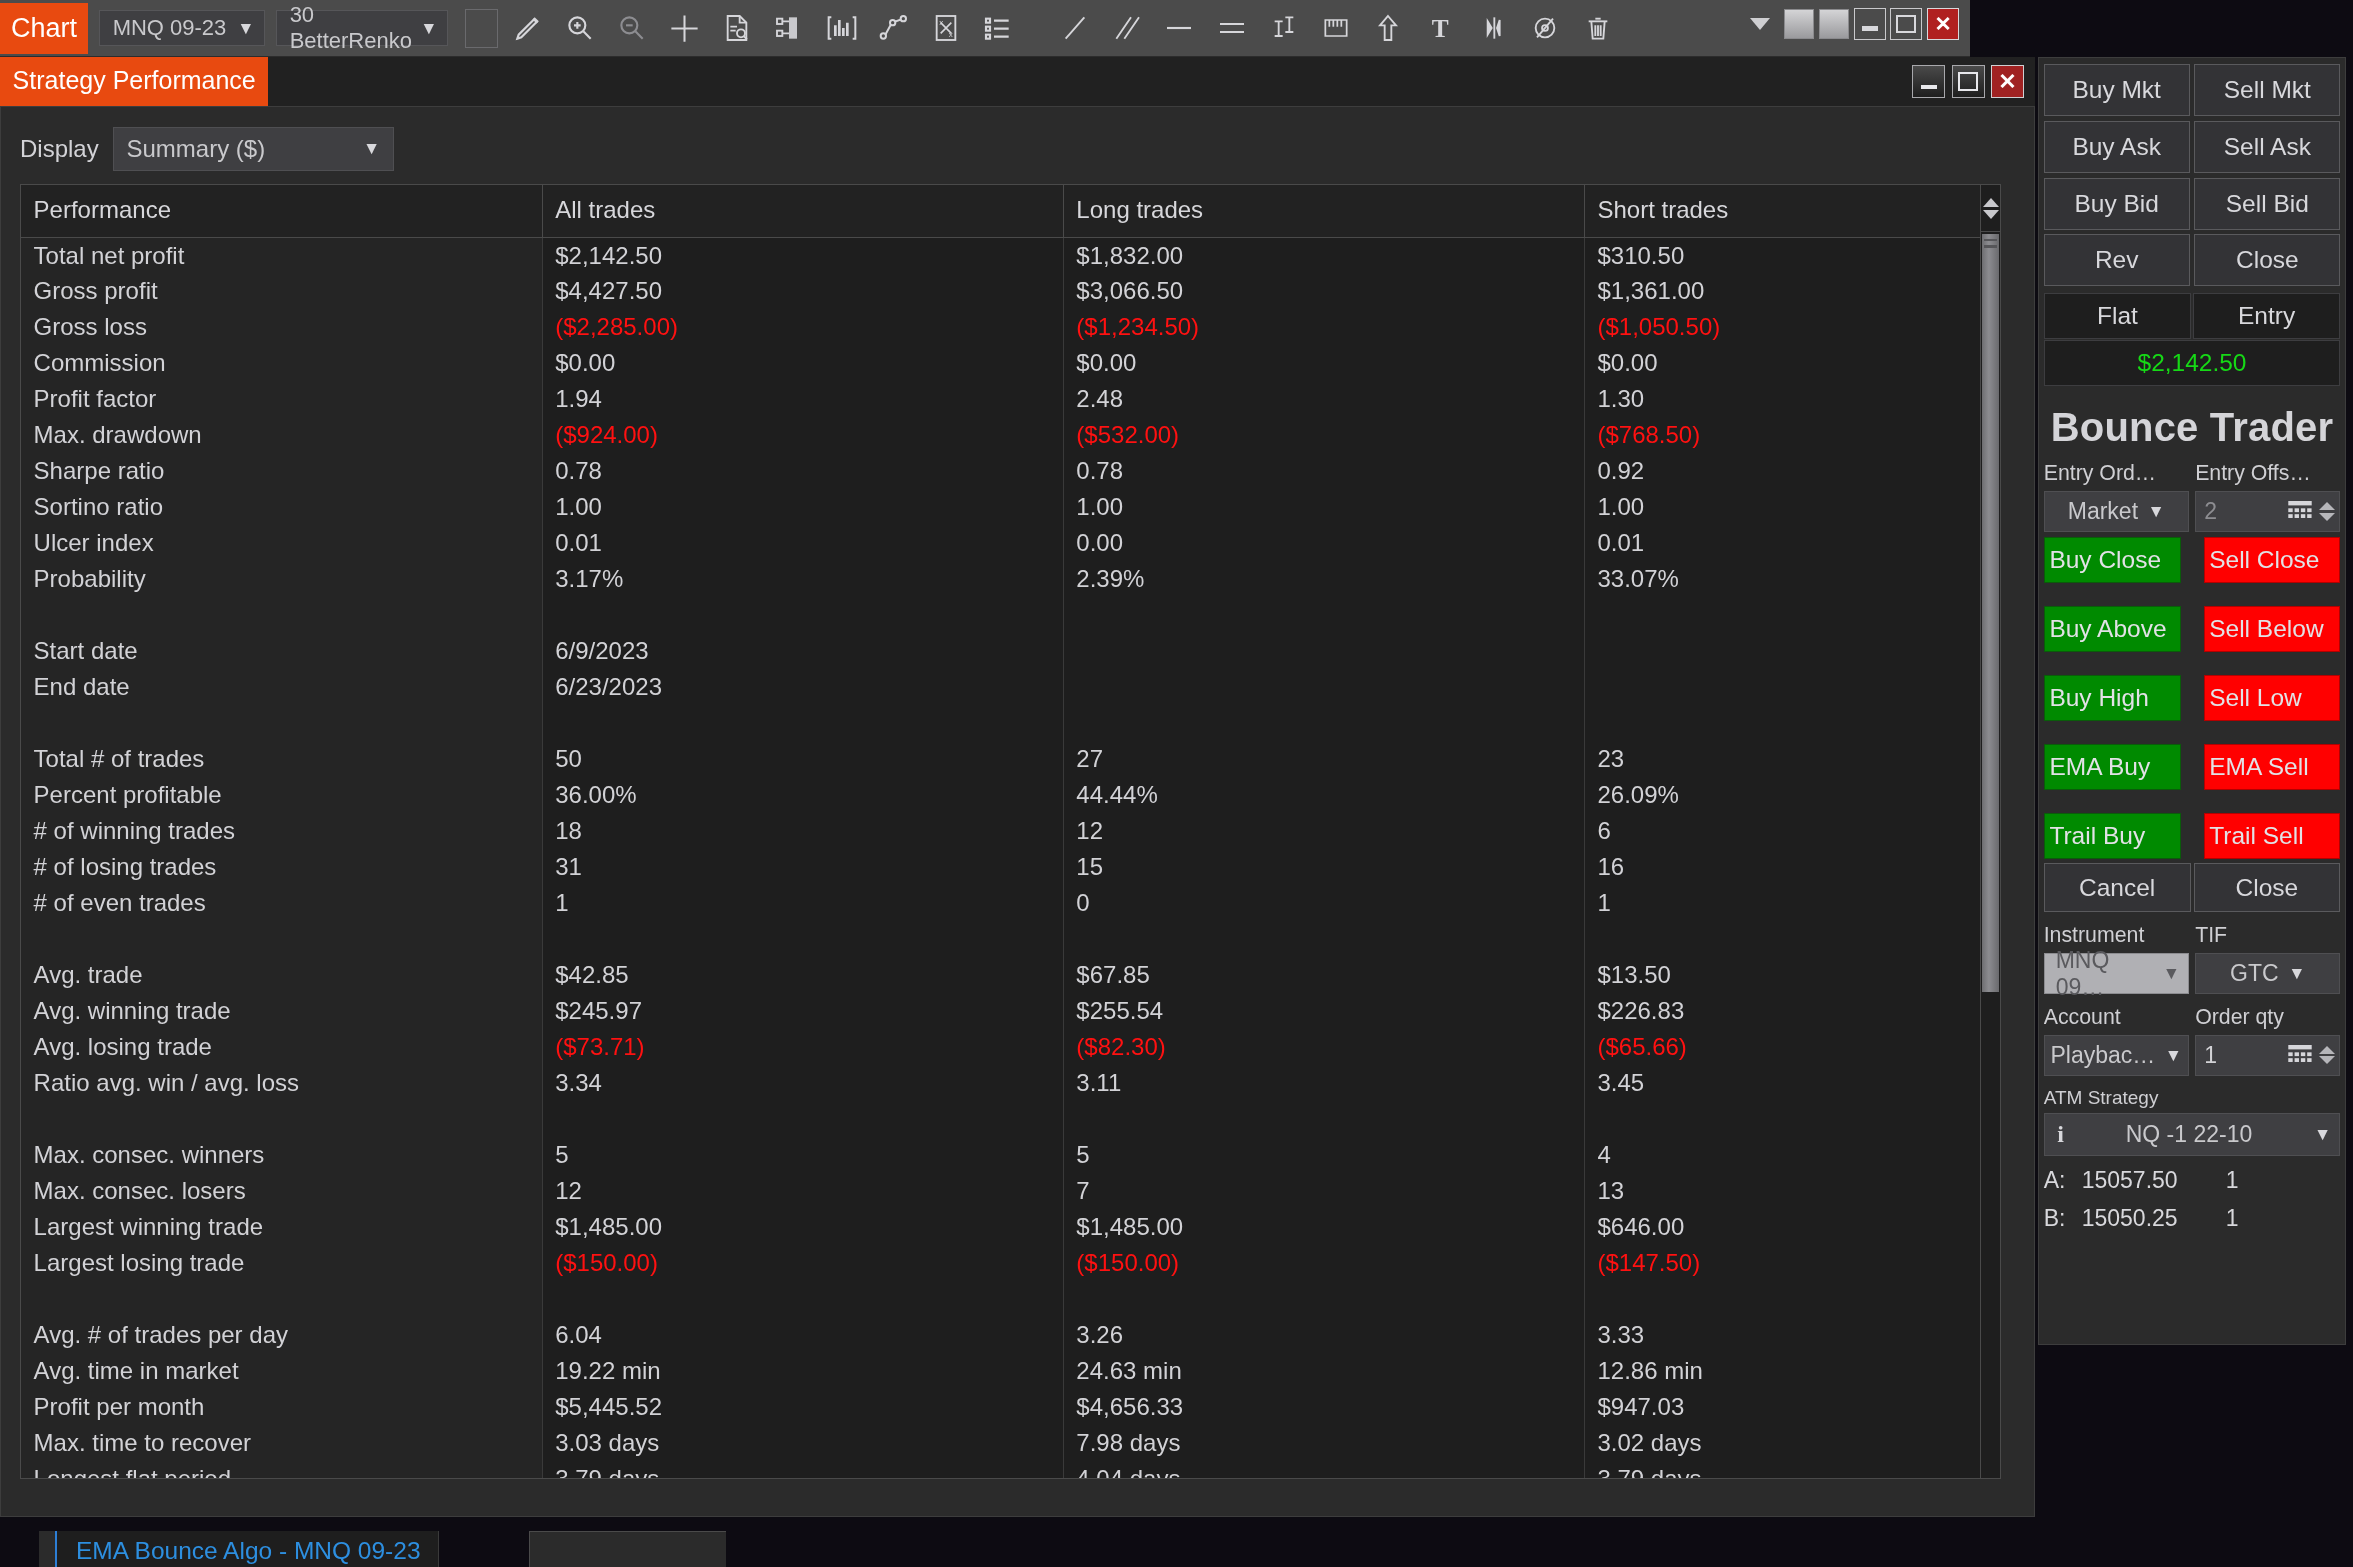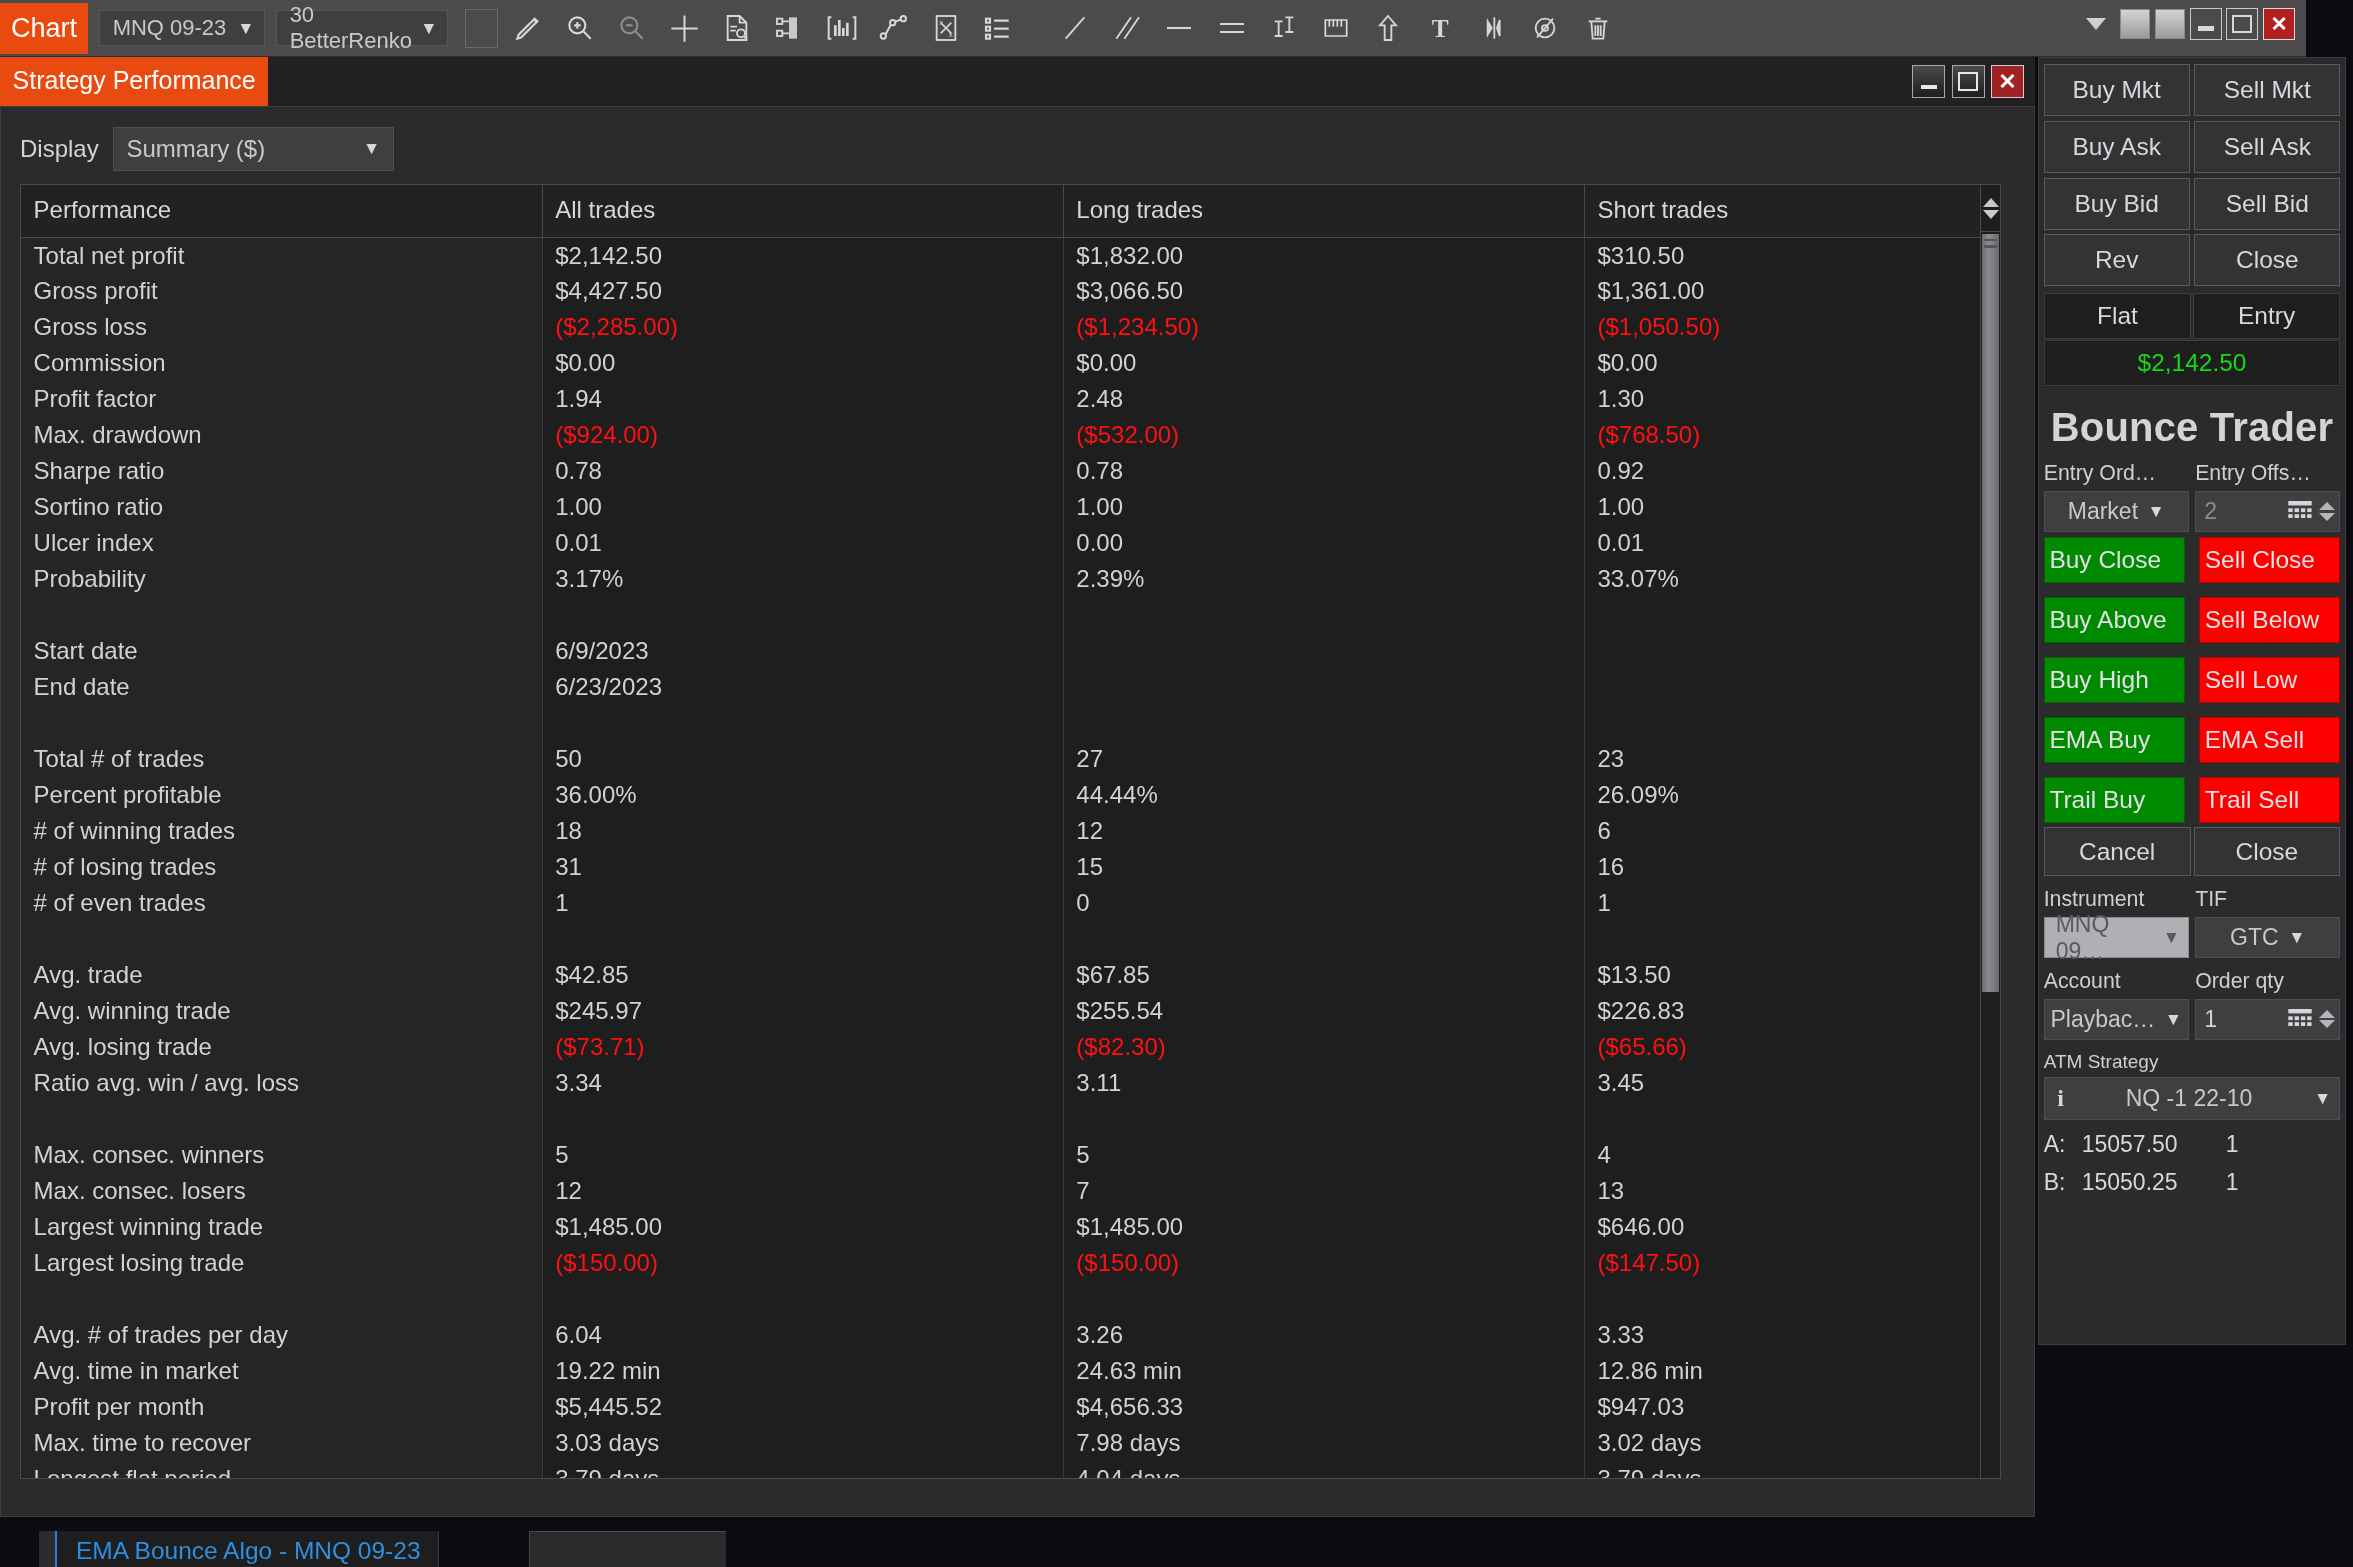--- a/index.html
+++ b/index.html
@@ -7,21 +7,21 @@
     width: 2354px; height: 1568px;
     background: #1a1a1a;
     font-family: "Liberation Sans", sans-serif;
     overflow: hidden;
   }
 
   
   .app { position: relative; width: 2354px; height: 1568px; background:#0d0b12; }
 
   .toolbar {
-    position: absolute; left:0; top:0; width: 2306px; height: 57px;
+    position: absolute; left:0; top:0; width: 1970px; height: 57px;
     background: #4b4b4b;
     display: flex; align-items: center;
     border-bottom: 1.6px solid #2c2c2c;
   }
   .chart-tab {
     background: #e84a10; color: #ffffff;
     font-size: 27px; line-height: 1;
     padding: 9.5px 11px 11px 11px;
     height: 51px; display:flex; align-items:center;
     margin-top: 1.6px;
@@ -182,21 +182,21 @@
     height:41px; background:#3f3f42; border:0.8px solid #4f4f52;
     display:flex; align-items:center; padding: 0 4.7px 0 8px; gap:6.3px;
     color:#8d8d91; font-size:23px;
   }
   .spin .num { flex:1; }
   .calcicon { width:24px;height:20.5px; display:block;}
   .spinarrows { display:flex;flex-direction:column; gap:2.4px;}
   .sa-up { width:0;height:0;border-left:8px solid transparent;border-right:8px solid transparent;border-bottom:8px solid #b6b6ba;}
   .sa-dn { width:0;height:0;border-left:8px solid transparent;border-right:8px solid transparent;border-top:8px solid #b6b6ba;}
 
-  .trade-grid { display:grid; grid-template-columns: 1fr 1fr; gap:14px; margin-top:4.7px;}
+  .trade-grid { display:grid; grid-template-columns: 1fr 1fr; gap:23px; margin-top:4.7px;}
   .tbtn { height:46px; display:flex;align-items:center;justify-content:flex-start;
           padding-left:4.7px; font-size:24.5px; color:#e2e2e6; overflow:hidden; white-space:nowrap;}
   .tbtn.buy  { background:#008a00; border:0.8px solid #0a5c0a;}
   .tbtn.sell { background:#ff0000; border:0.8px solid #b40000;}
 
   .cc-grid { display:grid; grid-template-columns:1fr 1fr; gap:3px; margin-top:4.7px;}
   .cc-btn { height:49px; background:#333336; border:0.8px solid #5a5a5d; color:#d8d8dc;
             font-size:24.5px; display:flex;align-items:center;justify-content:center;}
 
   .instr-sel {

